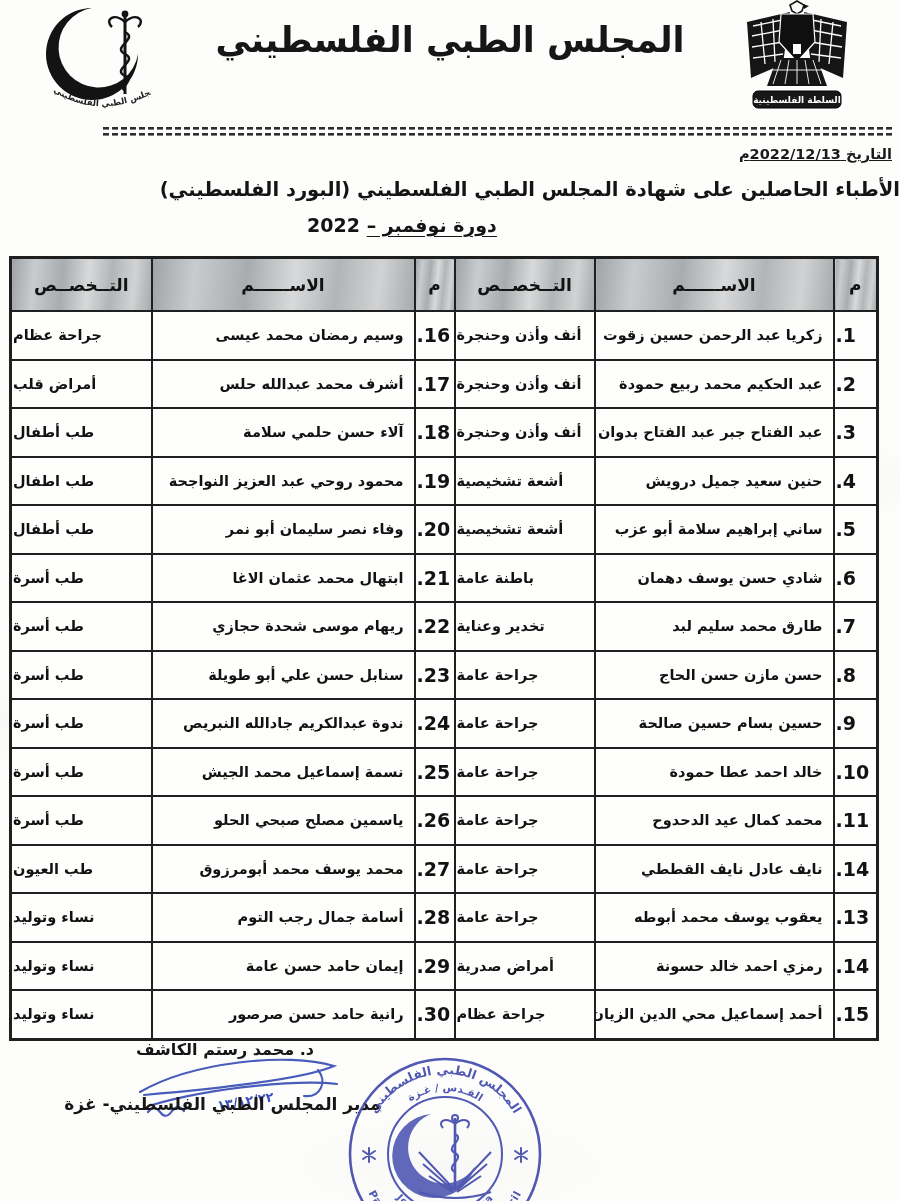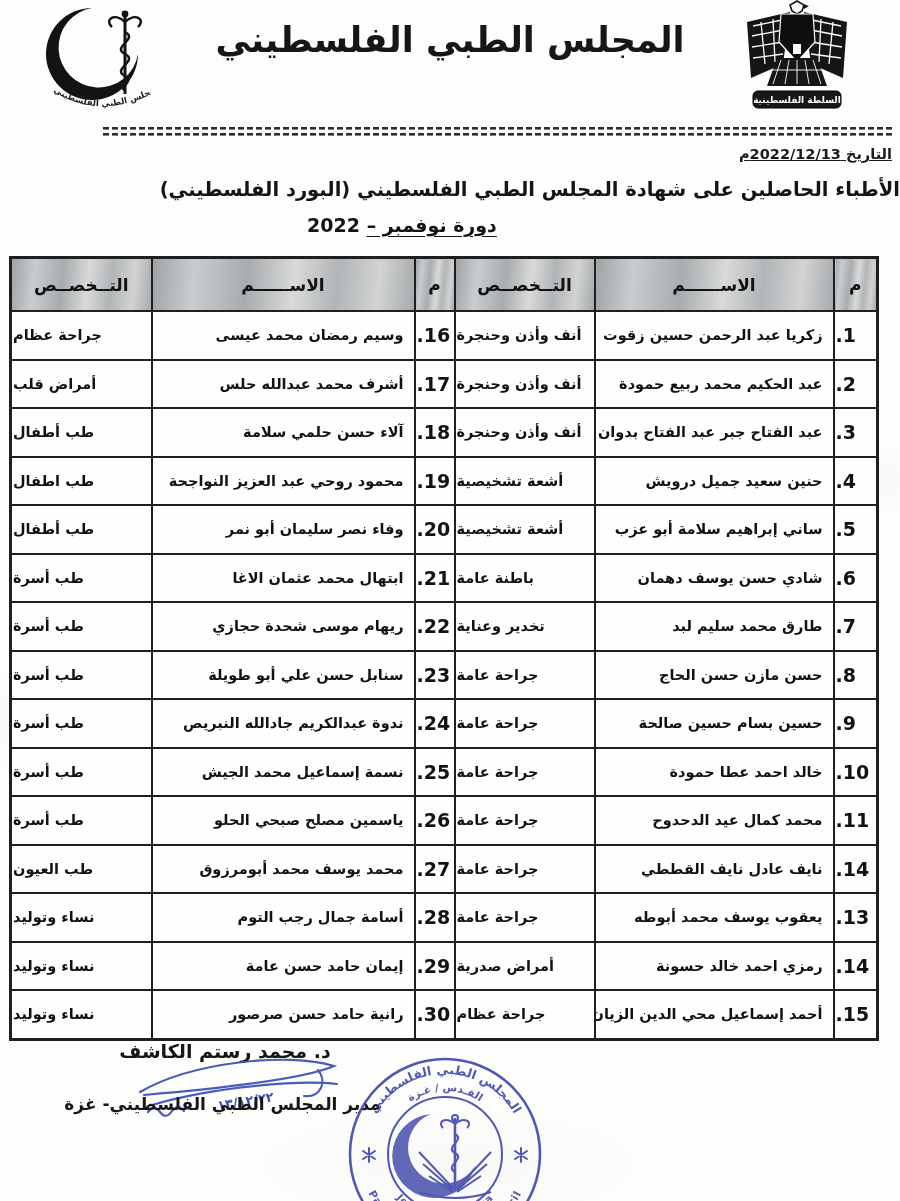--- a/index.html
+++ b/index.html
@@ -42,21 +42,21 @@
   .roster th{height:49px;font-size:17px;
     background:linear-gradient(96deg,#9fa3a6 0%,#c9ccce 16%,#a9acae 36%,#d7d9da 54%,#b2b5b7 70%,#d0d2d3 86%,#a7aaac 100%);}
   .roster td{height:44.5px;background:#fefefd;}
   .roster td.num{text-align:left;font-size:19px;direction:rtl;}
   .roster td.name{text-align:right;padding:0 10px 0 16px;font-size:14.5px;}
   .roster td.spec{text-align:left;font-size:14.5px;}
   col.c-num1{width:44px;} col.c-name1{width:239px;} col.c-spec1{width:140px;}
   col.c-num2{width:40px;} col.c-name2{width:263px;} col.c-spec2{width:141px;}
   
   .sign-name{position:absolute;top:1040px;left:100px;width:250px;text-align:center;direction:rtl;
-    font-size:19px;font-weight:bold;color:#161616;}
+    font-size:16px;font-weight:bold;color:#161616;}
   .signature-svg{position:absolute;left:122px;top:1050px;width:235px;height:88px;}
   .sign-title{position:absolute;top:1094px;left:55px;width:335px;text-align:center;direction:rtl;
     font-size:17px;font-weight:bold;color:#161616;}
   .stamp-svg{position:absolute;left:345px;top:1052px;width:200px;height:200px;opacity:0.9;}
 </style>
 </head>
 <body>
 
 <div class="page">
 

